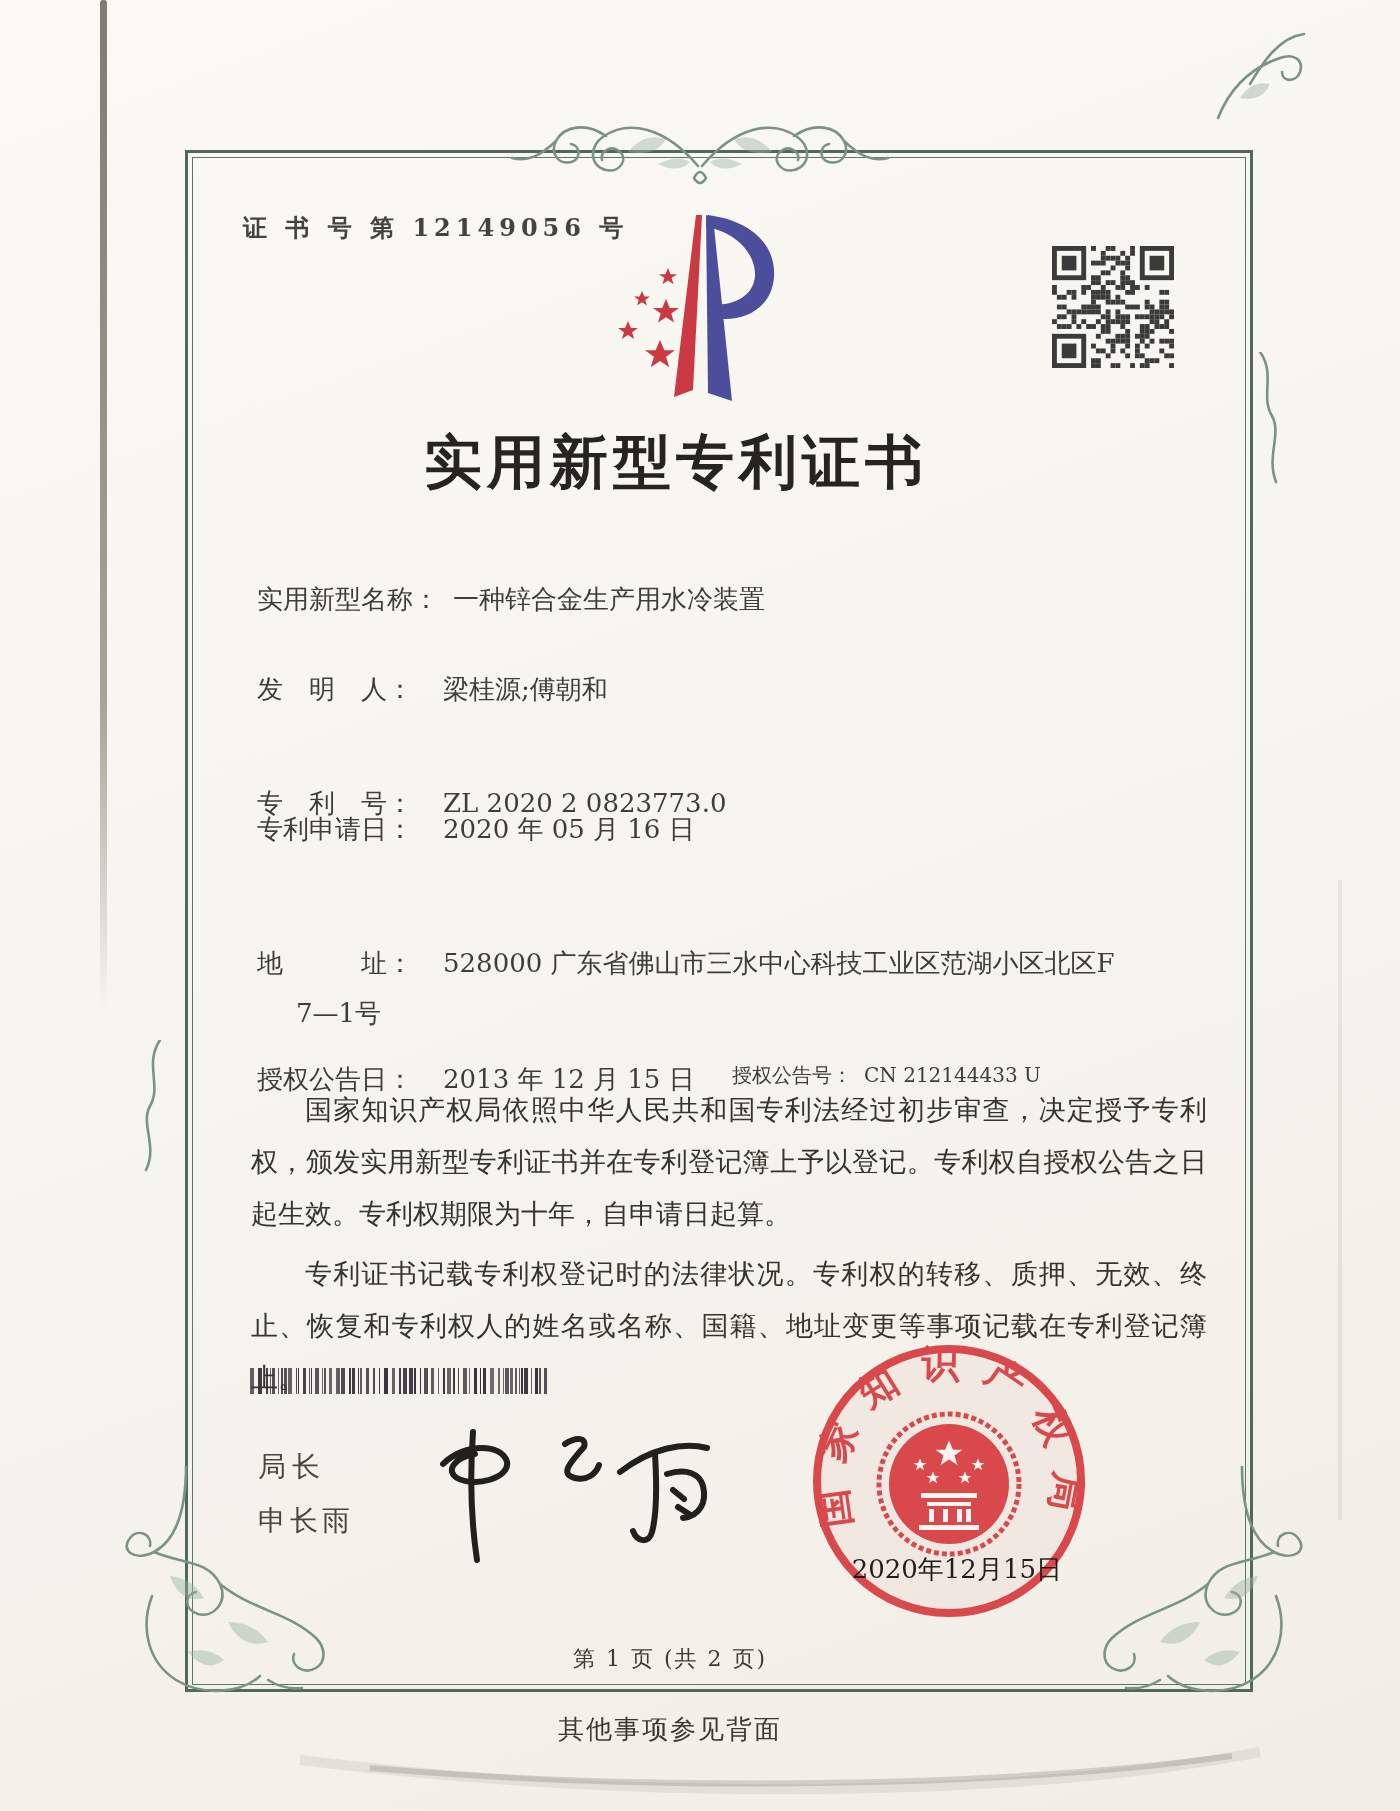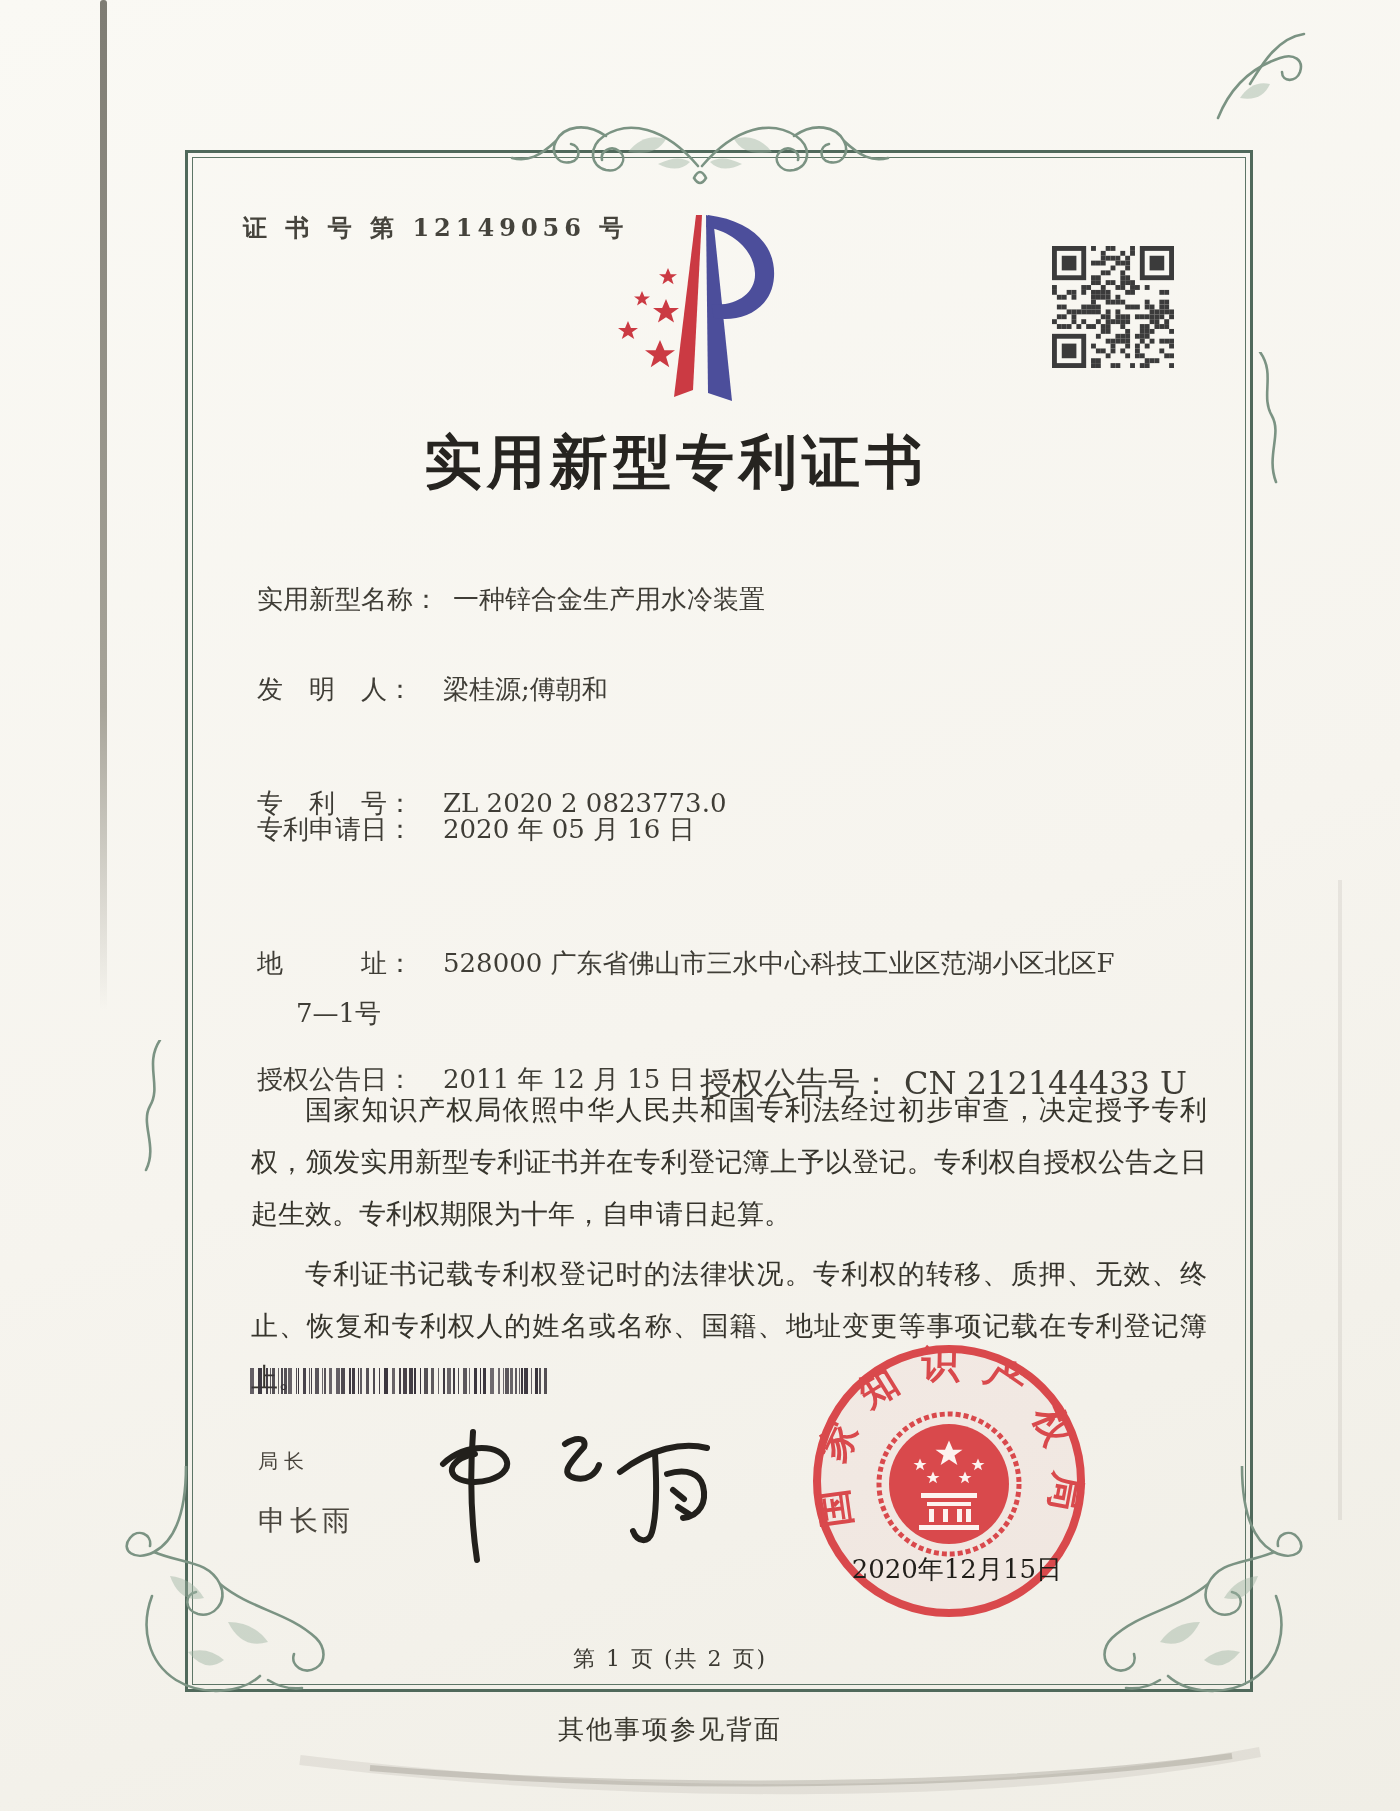--- a/index.html
+++ b/index.html
@@ -22,31 +22,31 @@
   .certno{left:243px;top:212px;font-size:24px;letter-spacing:5px;color:#45433c;font-weight:bold;}
   .qr{left:1052px;top:246px;width:122px;height:122px;}
   .logo{left:596px;top:205px;width:200px;height:200px;}
   .title{left:276px;top:424px;width:800px;text-align:center;font-size:58px;font-weight:bold;
     letter-spacing:5px;color:#262420;}
   
   .row{left:257px;font-size:26px;white-space:nowrap;color:#3f3d36;}
   .row .lbl{display:inline-block;min-width:172px;}
   .row .val{margin-left:14px;}
   .addr2{left:296px;font-size:26px;color:#3f3d36;}
-  .grant-right{left:700px;font-size:32px;white-space:nowrap;color:#3f3d36;}
+  .grant-right{left:732px;font-size:20px;white-space:nowrap;color:#3f3d36;}
   .grant-right .val{margin-left:12px;}
   
   .body-text{left:243px;top:1076px;width:972px;font-size:27px;line-height:52px;
     text-align:justify;color:#36342c;}
   .body-text p{margin:8px;text-indent:2em;}
   
   .barcode{left:250px;top:1368px;width:300px;height:26px;}
   .barcode span{position:absolute;top:0;bottom:0;background:#37323a;}
   
-  .sig-title{left:258px;top:1448px;font-size:20px;color:#4a463e;letter-spacing:6px;}
+  .sig-title{left:258px;top:1448px;font-size:28px;color:#4a463e;letter-spacing:6px;}
   .sig-name{left:258px;top:1502px;font-size:28px;color:#4a463e;letter-spacing:4px;}
   .sig-hand{left:415px;top:1412px;width:310px;height:170px;}
   
   .seal{left:810px;top:1342px;width:278px;height:278px;}
   .seal-date{left:842px;top:1552px;width:220px;text-align:right;font-size:26px;color:#201e19;}
   
   .pageinfo{left:540px;top:1644px;width:260px;text-align:center;font-size:22px;color:#3c3a33;letter-spacing:2px;}
   .backnote{left:540px;top:1712px;width:260px;text-align:center;font-size:26px;color:#3a382f;letter-spacing:2px;}
   .bottom-shadow{left:0;top:1730px;width:1400px;height:81px;}
 </style>
@@ -353,21 +353,21 @@
   </div>
   <div class="abs row" style="top:812px;">
     <span class="lbl">专利申请日：</span><span class="val">2020 年 05 月 16 日</span>
   </div>
   <div class="abs row" style="top:946px;">
     <span class="lbl">地　　　址：</span><span class="val">528000 广东省佛山市三水中心科技工业区范湖小区北区F</span>
   </div>
   <div class="abs addr2" style="top:996px;">7—1号</div>
 
   <div class="abs row" style="top:1062px;">
-    <span class="lbl">授权公告日：</span><span class="val">2011 年 12 月 15 日</span>
+    <span class="lbl">授权公告日：</span><span class="val">2013 年 12 月 15 日</span>
   </div>
   <div class="abs grant-right" style="top:1062px;">
     <span>授权公告号：</span><span class="val">CN 212144433 U</span>
   </div>
 
   <div class="abs body-text">
     <p>国家知识产权局依照中华人民共和国专利法经过初步审查，决定授予专利权，颁发实用新型专利证书并在专利登记簿上予以登记。专利权自授权公告之日起生效。专利权期限为十年，自申请日起算。</p>
     <p>专利证书记载专利权登记时的法律状况。专利权的转移、质押、无效、终止、恢复和专利权人的姓名或名称、国籍、地址变更等事项记载在专利登记簿上。</p>
   </div>
 

